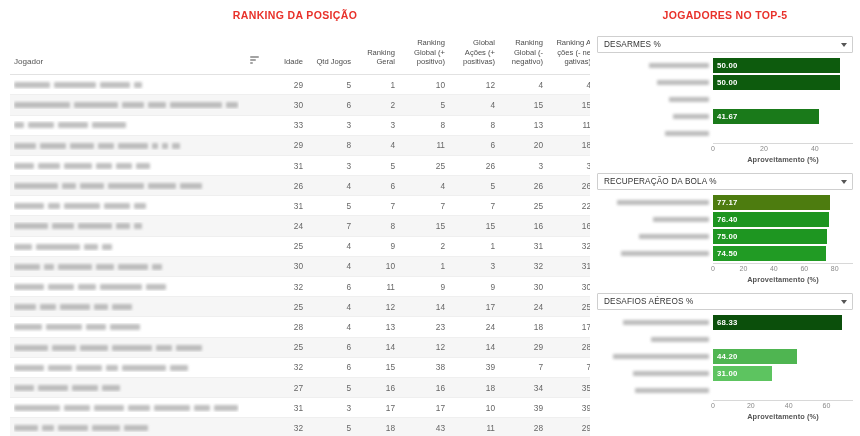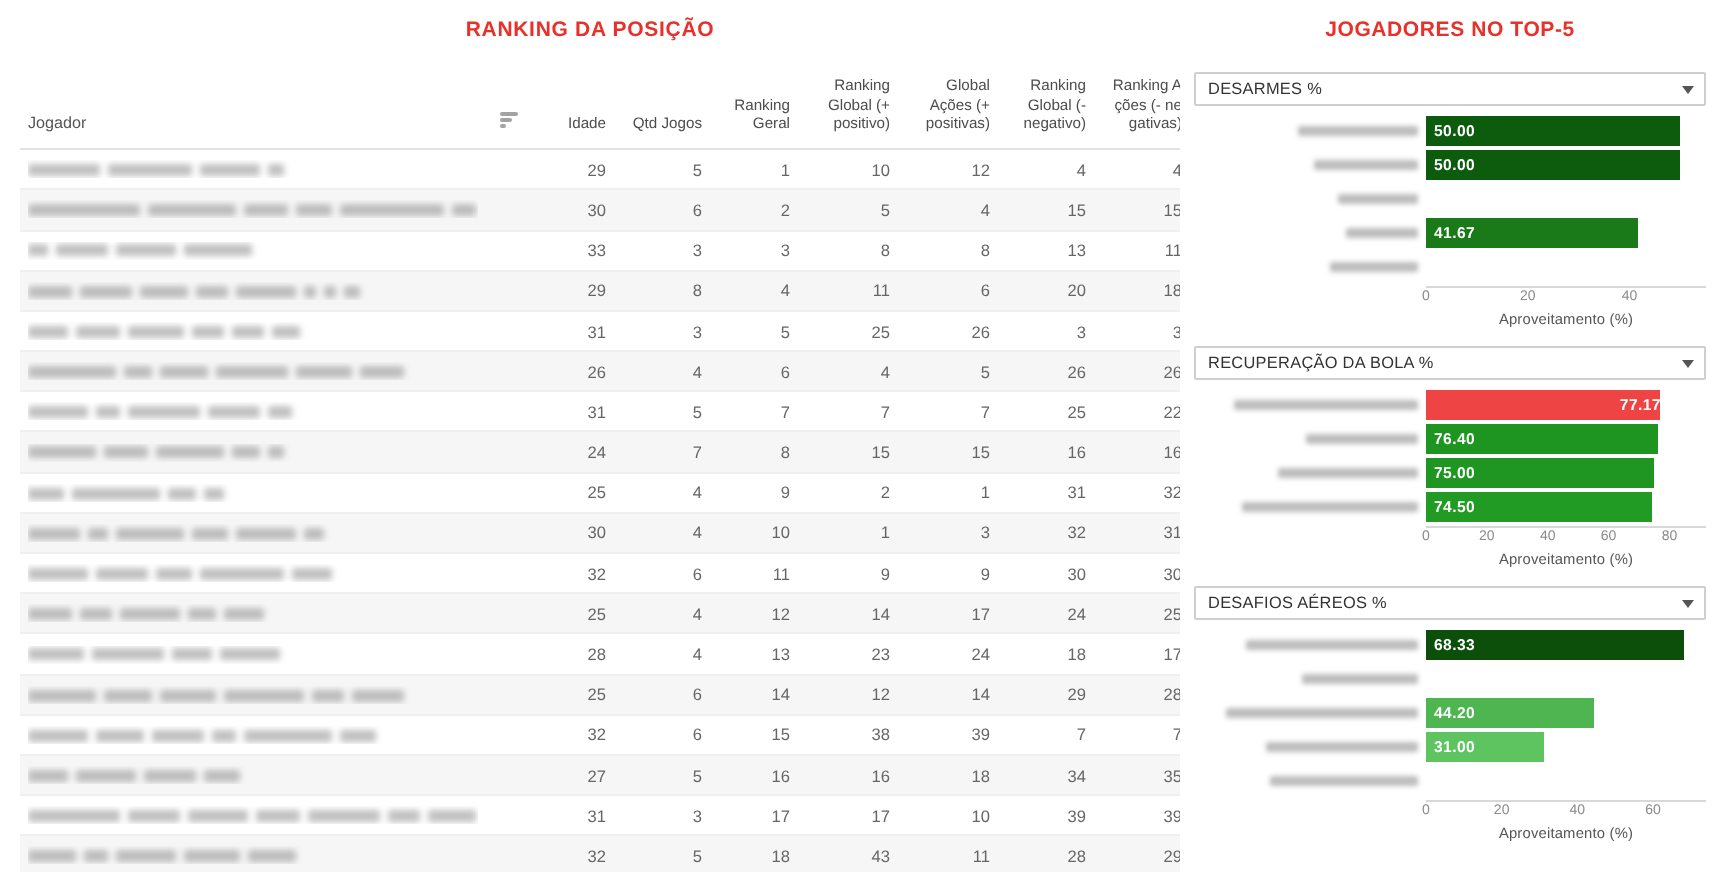--- a/index.html
+++ b/index.html
@@ -73,21 +73,21 @@
   }
   .bar-label .blur-name{filter:blur(1.35px);opacity:.66;height:5.5px;}
   .bar-track{flex:1;height:15px;position:relative;}
   .bar-fill{
     height:15px;display:flex;align-items:center;box-sizing:border-box;
     padding-left:4px;border-radius:0;
   }
   .bar-value{font-size:7.8px;font-weight:bold;color:#fff;letter-spacing:.2px;}
   .axis{position:relative;height:8px;margin-left:116px;border-top:1px solid #d8d8d8;}
   .axis .tick{position:absolute;top:0;transform:translateX(-50%);font-size:7px;color:#8a8a8a;padding-top:1px;}
-  .axis-title{text-align:center;font-size:7.4px;font-weight:normal;color:#555;margin-left:116px;margin-top:3px;letter-spacing:.1px;}
+  .axis-title{text-align:center;font-size:7.4px;font-weight:bold;color:#555;margin-left:116px;margin-top:3px;letter-spacing:.1px;}
   .gridline{position:absolute;top:0;width:1px;background:#ececec;}
   .grid-layer{position:absolute;left:116px;right:0;top:0;bottom:0;pointer-events:none;}
 </style>
 </head>
 <body>
 
 <div class="app">
 
   <div class="left-panel">
     <div class="panel-title">RANKING DA POSIÇÃO</div>
@@ -434,21 +434,21 @@
               <div class="gridline" style="left: 21.7391%;"></div>
               <div class="gridline" style="left: 43.4783%;"></div>
               <div class="gridline" style="left: 65.2174%;"></div>
               <div class="gridline" style="left: 86.9565%;"></div>
             </div>
             <div class="bar-row">
               <div class="bar-label">
                 <span class="blur-name" style="width: 92px;"></span>
               </div>
               <div class="bar-track">
-                <div class="bar-fill" style="width: 83.8804%; background: #ef4444; justify-content: flex-end;">
+                <div class="bar-fill" style="width: 83.8804%; background: #4d7c0f;">
                   <span class="bar-value">77.17</span>
                 </div>
               </div>
             </div>
             <div class="bar-row">
               <div class="bar-label">
                 <span class="blur-name" style="width: 56px;"></span>
               </div>
               <div class="bar-track">
                 <div class="bar-fill" style="width: 83.0435%; background: rgb(29, 149, 32);">

